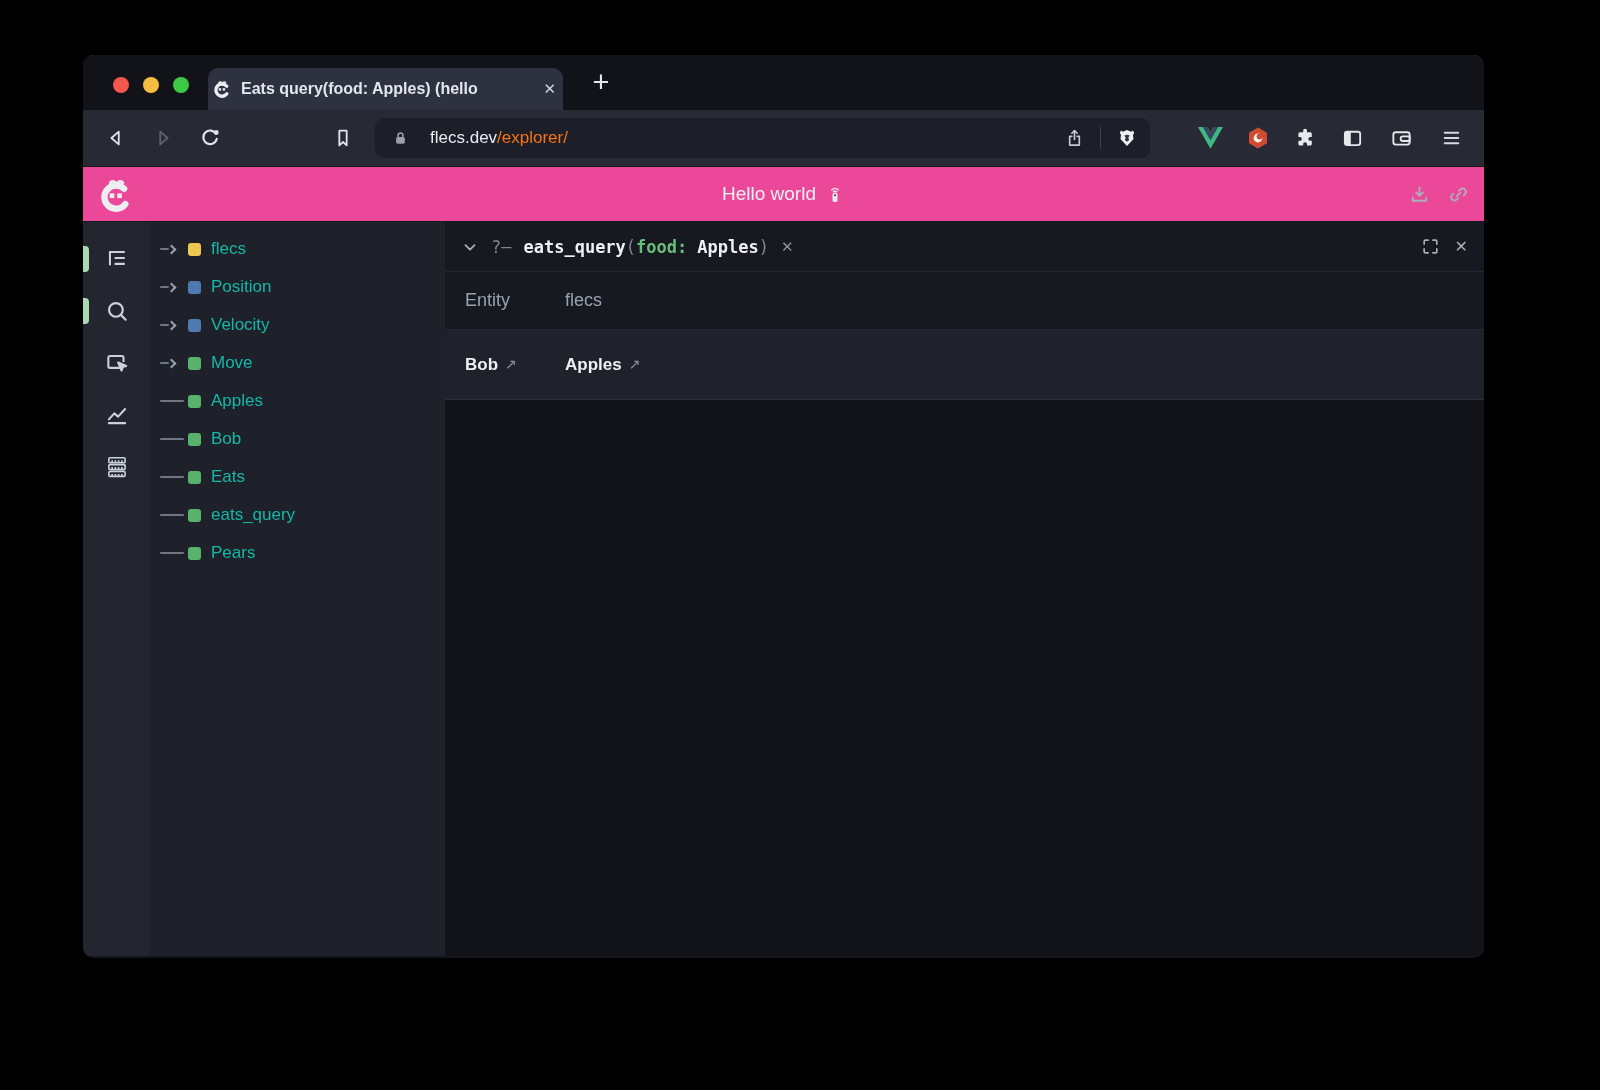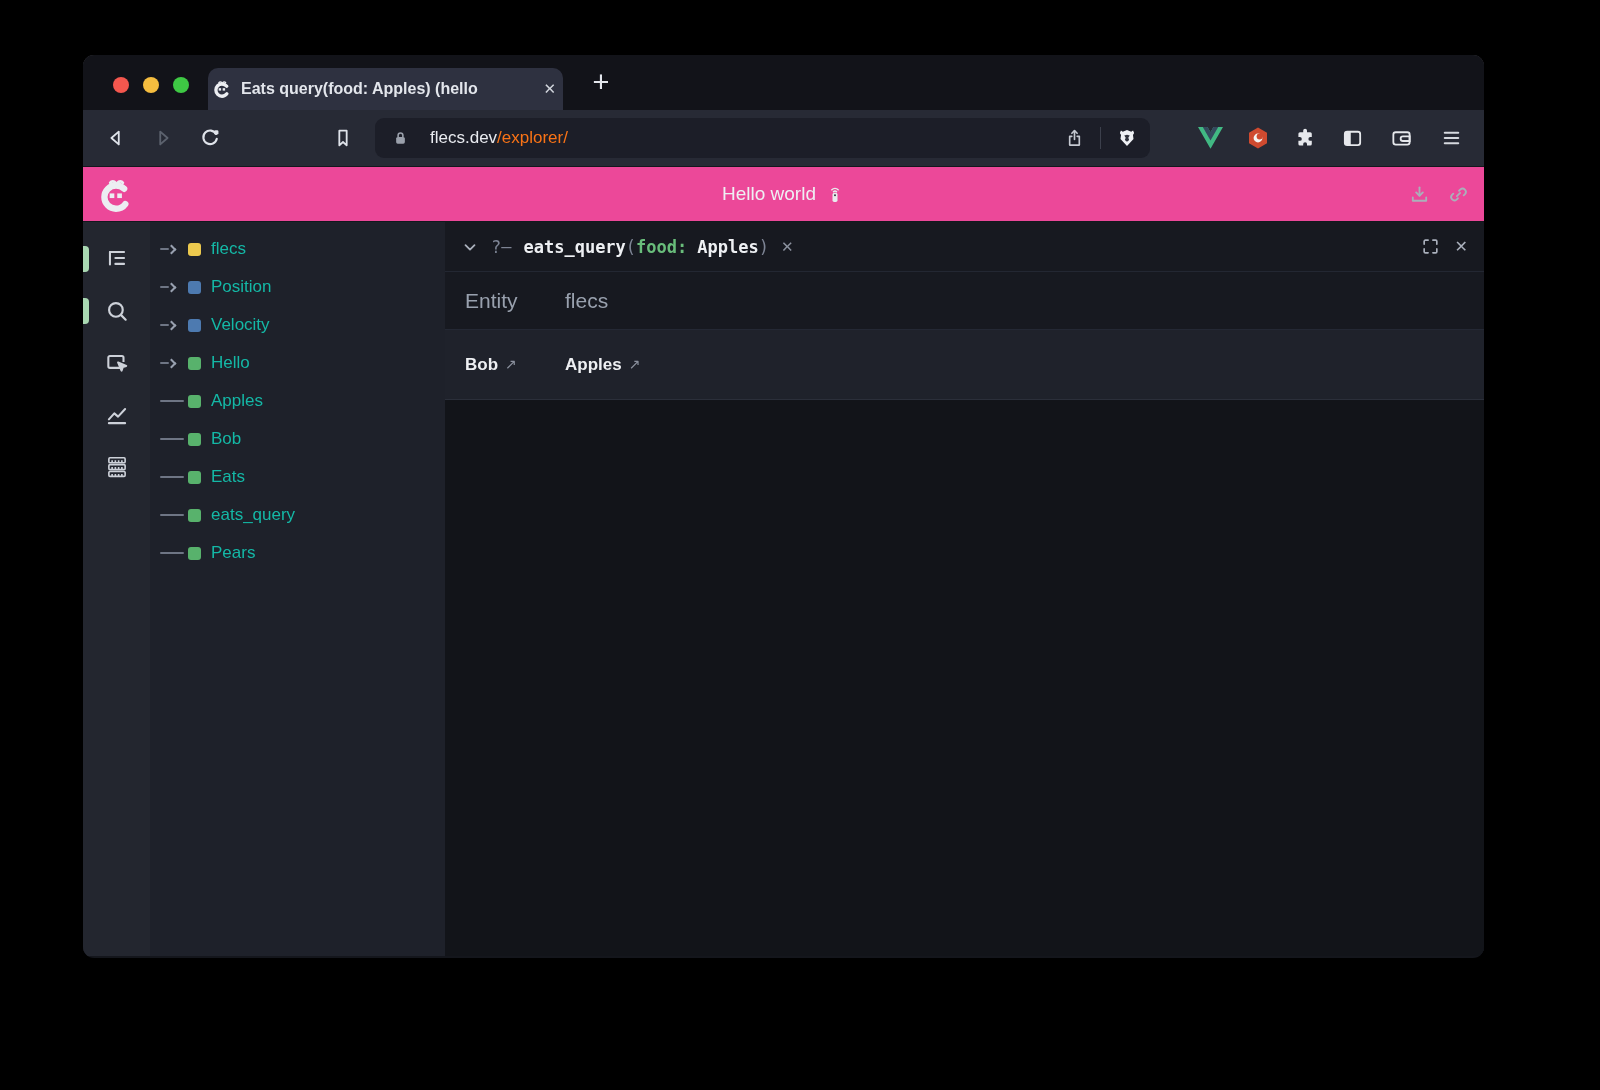--- a/index.html
+++ b/index.html
@@ -67,21 +67,21 @@
   .q-prompt { color:#7d8494; margin:0 12px 0 12px; font-weight:400; }
   .q-name { color:#eef0f3; font-weight:700; }
   .q-paren { color:#7d8494; }
   .q-param { color:var(--query-green); font-weight:700; }
   .q-value { color:#eef0f3; font-weight:700; margin-left:10px; }
   .q-close { color:#8b919e; font-size:15px; margin-left:12px; font-family:"Liberation Sans",sans-serif; }
   .q-right { margin-left:auto; display:flex; align-items:center; gap:15px; }
   .panel-close { color:#aab0bc; font-size:16px; font-family:"Liberation Sans",sans-serif; }
 
   .qcolhead { height:58px; flex:none; background:#171920; border-bottom:1px solid #242834;
-              display:flex; align-items:center; color:#99a1ae; font-size:21px; }
+              display:flex; align-items:center; color:#99a1ae; font-size:18px; }
   .qrow { height:70px; flex:none; background:#1f222b; border-bottom:1px solid #2b2f3a;
           display:flex; align-items:center; color:#eef0f3; font-size:17px; font-weight:700; }
   .qcell { padding-left:20px; width:100px; flex:none; display:flex; align-items:center; }
   .qcell:last-child { width:auto; flex:1; }
   .cell-arrow { color:#8b919e; font-size:14px; font-weight:400; margin-left:7px; transform:translateY(-1px); }
   .qempty { flex:1; background:#121419; }
 
   svg { display:block; }
 </style>
 </head>
@@ -310,21 +310,21 @@
           </span>
           <span class="tree-square" style="background: rgb(77, 122, 176);"></span>
           <span class="tree-label">Velocity</span>
         </div>
         <div class="tree-item">
           <span class="tree-prefix">
             <i class="dash dash-short"></i>
             <i class="chev"></i>
           </span>
           <span class="tree-square" style="background: rgb(88, 178, 108);"></span>
-          <span class="tree-label">Hello</span>
+          <span class="tree-label">Move</span>
         </div>
         <div class="tree-item">
           <span class="tree-prefix">
             <i class="dash dash-long"></i>
           </span>
           <span class="tree-square" style="background: rgb(88, 178, 108);"></span>
           <span class="tree-label">Apples</span>
         </div>
         <div class="tree-item">
           <span class="tree-prefix">

